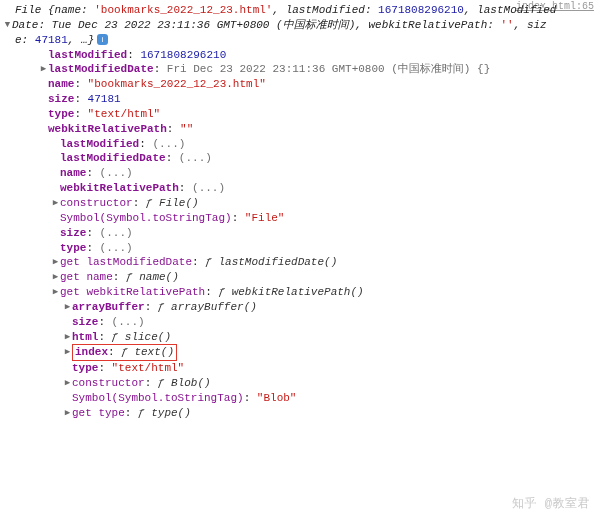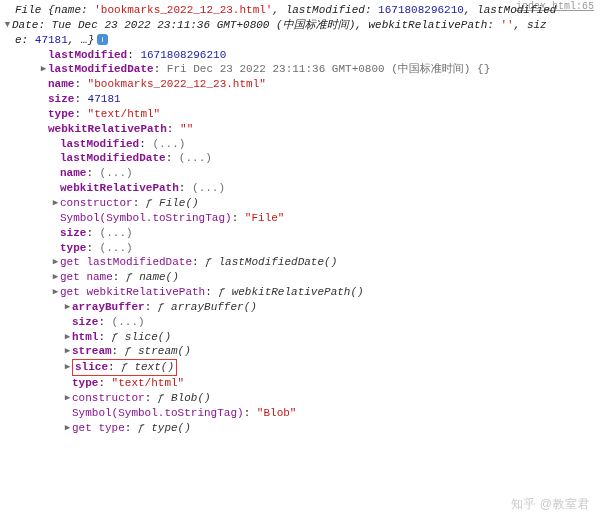--- a/index.html
+++ b/index.html
@@ -36,21 +36,21 @@
     color:#9a9a9a;text-decoration:underline;font-size:10px;
   }
   .info{
     display:inline-block;width:11px;height:11px;border-radius:3px;
     background:#4a90d9;color:#fff;font-size:8px;line-height:11px;
     text-align:center;font-style:normal;font-family:sans-serif;
     margin-left:3px;position:relative;top:-1px
   }
   .wm{
     position:absolute;right:10px;bottom:6px;color:#c9c9c9;
-    font-family:Liberation Sans, sans-serif;font-size:12px;letter-spacing:.5px;
+    font-family:Liberation Mono, monospace;font-size:12px;letter-spacing:.5px;
     pointer-events:none
   }
   #root{padding:3px 0 0 3px}
 </style>
 </head>
 <body>
 
 <div class="src">index.html:65</div>
 <div id="root">
     <div class="row"><span class="pad" style="width: 12px;"></span><span class="ital">File </span><span class="ital">{name: </span><span class="red">'bookmarks_2022_12_23.html'</span><span class="ital">, lastModified: </span><span class="blue">1671808296210</span><span class="ital">, lastModified</span></div>
@@ -69,20 +69,19 @@
     <div class="row"><span class="pad" style="width: 48px;"></span><span class="tri">▶</span><span class="purple">constructor</span><span>: </span><span class="func">ƒ </span><span class="func">File()</span></div>
     <div class="row"><span class="pad" style="width: 48px;"></span><span class="tri blank">▶</span><span class="purple">Symbol(Symbol.toStringTag)</span><span>: </span><span class="red">"File"</span></div>
     <div class="row"><span class="pad" style="width: 48px;"></span><span class="tri blank">▶</span><span class="purple-b">size</span><span>: </span><span class="grey">(...)</span></div>
     <div class="row"><span class="pad" style="width: 48px;"></span><span class="tri blank">▶</span><span class="purple-b">type</span><span>: </span><span class="grey">(...)</span></div>
     <div class="row"><span class="pad" style="width: 48px;"></span><span class="tri">▶</span><span class="purple">get </span><span class="purple">lastModifiedDate</span><span>: </span><span class="func">ƒ </span><span class="func">lastModifiedDate()</span></div>
     <div class="row"><span class="pad" style="width: 48px;"></span><span class="tri">▶</span><span class="purple">get </span><span class="purple">name</span><span>: </span><span class="func">ƒ </span><span class="func">name()</span></div>
     <div class="row"><span class="pad" style="width: 48px;"></span><span class="tri">▶</span><span class="purple">get </span><span class="purple">webkitRelativePath</span><span>: </span><span class="func">ƒ </span><span class="func">webkitRelativePath()</span></div>
     <div class="row"><span class="pad" style="width: 60px;"></span><span class="tri">▶</span><span class="purple-b">arrayBuffer</span><span>: </span><span class="func">ƒ </span><span class="func">arrayBuffer()</span></div>
     <div class="row"><span class="pad" style="width: 60px;"></span><span class="tri blank">▶</span><span class="purple-b">size</span><span>: </span><span class="grey">(...)</span></div>
     <div class="row"><span class="pad" style="width: 60px;"></span><span class="tri">▶</span><span class="purple-b">html</span><span>: </span><span class="func">ƒ </span><span class="func">slice()</span></div>
-    <div class="row"><span class="pad" style="width: 60px;"></span><span class="tri">▶</span><span class="purple-b">stream</span><span>: </span><span class="func">ƒ </span><span class="func">stream()</span></div>
-    <div class="row"><span class="pad" style="width: 60px;"></span><span class="tri">▶</span><span class="box"><span class="purple-b">slice</span><span>: </span><span class="func">ƒ </span><span class="func">text()</span></span></div>
+    <div class="row"><span class="pad" style="width: 60px;"></span><span class="tri">▶</span><span class="box"><span class="purple-b">index</span><span>: </span><span class="func">ƒ </span><span class="func">text()</span></span></div>
     <div class="row"><span class="pad" style="width: 60px;"></span><span class="tri blank">▶</span><span class="purple-b">type</span><span>: </span><span class="red">"text/html"</span></div>
     <div class="row"><span class="pad" style="width: 60px;"></span><span class="tri">▶</span><span class="purple">constructor</span><span>: </span><span class="func">ƒ </span><span class="func">Blob()</span></div>
     <div class="row"><span class="pad" style="width: 60px;"></span><span class="tri blank">▶</span><span class="purple">Symbol(Symbol.toStringTag)</span><span>: </span><span class="red">"Blob"</span></div>
     <div class="row"><span class="pad" style="width: 60px;"></span><span class="tri">▶</span><span class="purple">get </span><span class="purple">type</span><span>: </span><span class="func">ƒ </span><span class="func">type()</span></div>
   </div>
 <div class="wm">知乎 @教室君</div>
 
 </body></html>

